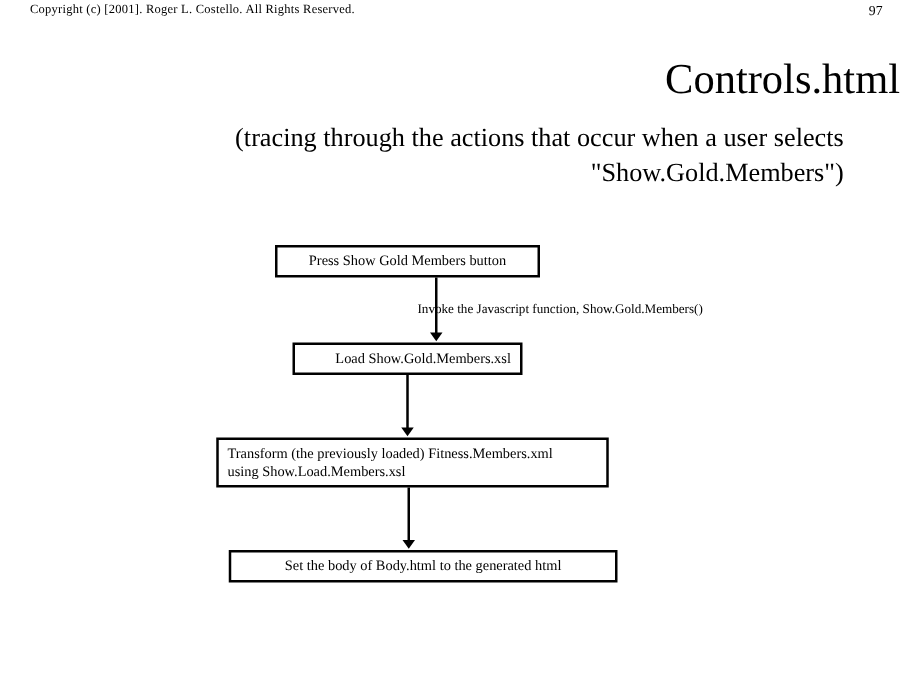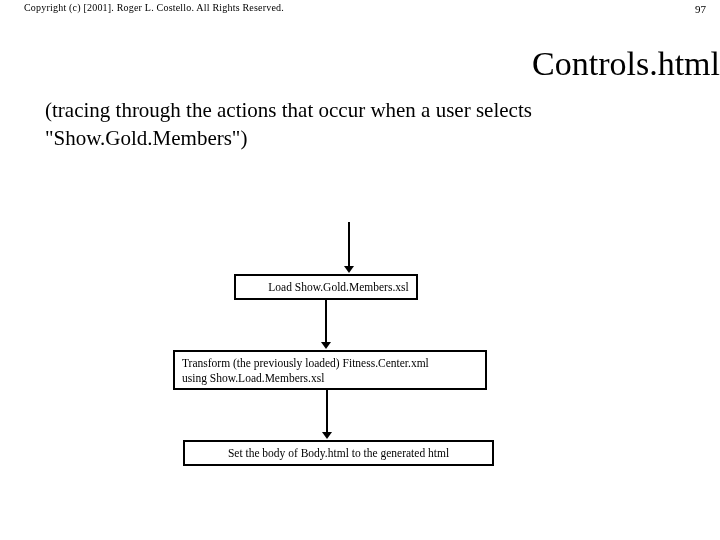--- a/index.html
+++ b/index.html
@@ -44,21 +44,21 @@
     text-align: right;
     font-size: 34px;
     line-height: 40px;
     white-space: nowrap;
   }
   .slide-subtitle {
     position: absolute;
     left: 45px;
     right: 45px;
     top: 96px;
-    text-align: left;
+    text-align: right;
     font-size: 21px;
     line-height: 28px;
   }
 
   
   .flow {
     position: absolute;
     left: 0;
     top: 0;
     width: 720px;
@@ -125,34 +125,38 @@
 
 <div class="slide-title">Controls.html</div>
 
 <div class="slide-subtitle">
   <span class="node-line">(tracing through the actions that occur when a user selects</span>
   <span class="node-line">"Show.Gold.Members")</span>
 </div>
 
 <div class="flow">
 
+  <div class="node centered" id="node-press">
+    <span class="node-line">Press Show Gold Members button</span>
+  </div>
 
   <div class="connector" id="conn-1"></div>
   <div class="arrowhead" id="head-1"></div>
 
+  <div class="annotation">Invoke the Javascript function, Show.Gold.Members()</div>
 
   <div class="node centered" id="node-load">
     <span class="node-line">Load Show.Gold.Members.xsl</span>
   </div>
 
   <div class="connector" id="conn-2"></div>
   <div class="arrowhead" id="head-2"></div>
 
   <div class="node" id="node-transform">
-    <span class="node-line">Transform (the previously loaded) Fitness.Center.xml</span>
+    <span class="node-line">Transform (the previously loaded) Fitness.Members.xml</span>
     <span class="node-line">using Show.Load.Members.xsl</span>
   </div>
 
   <div class="connector" id="conn-3"></div>
   <div class="arrowhead" id="head-3"></div>
 
   <div class="node centered" id="node-setbody">
     <span class="node-line">Set the body of Body.html to the generated html</span>
   </div>
 

